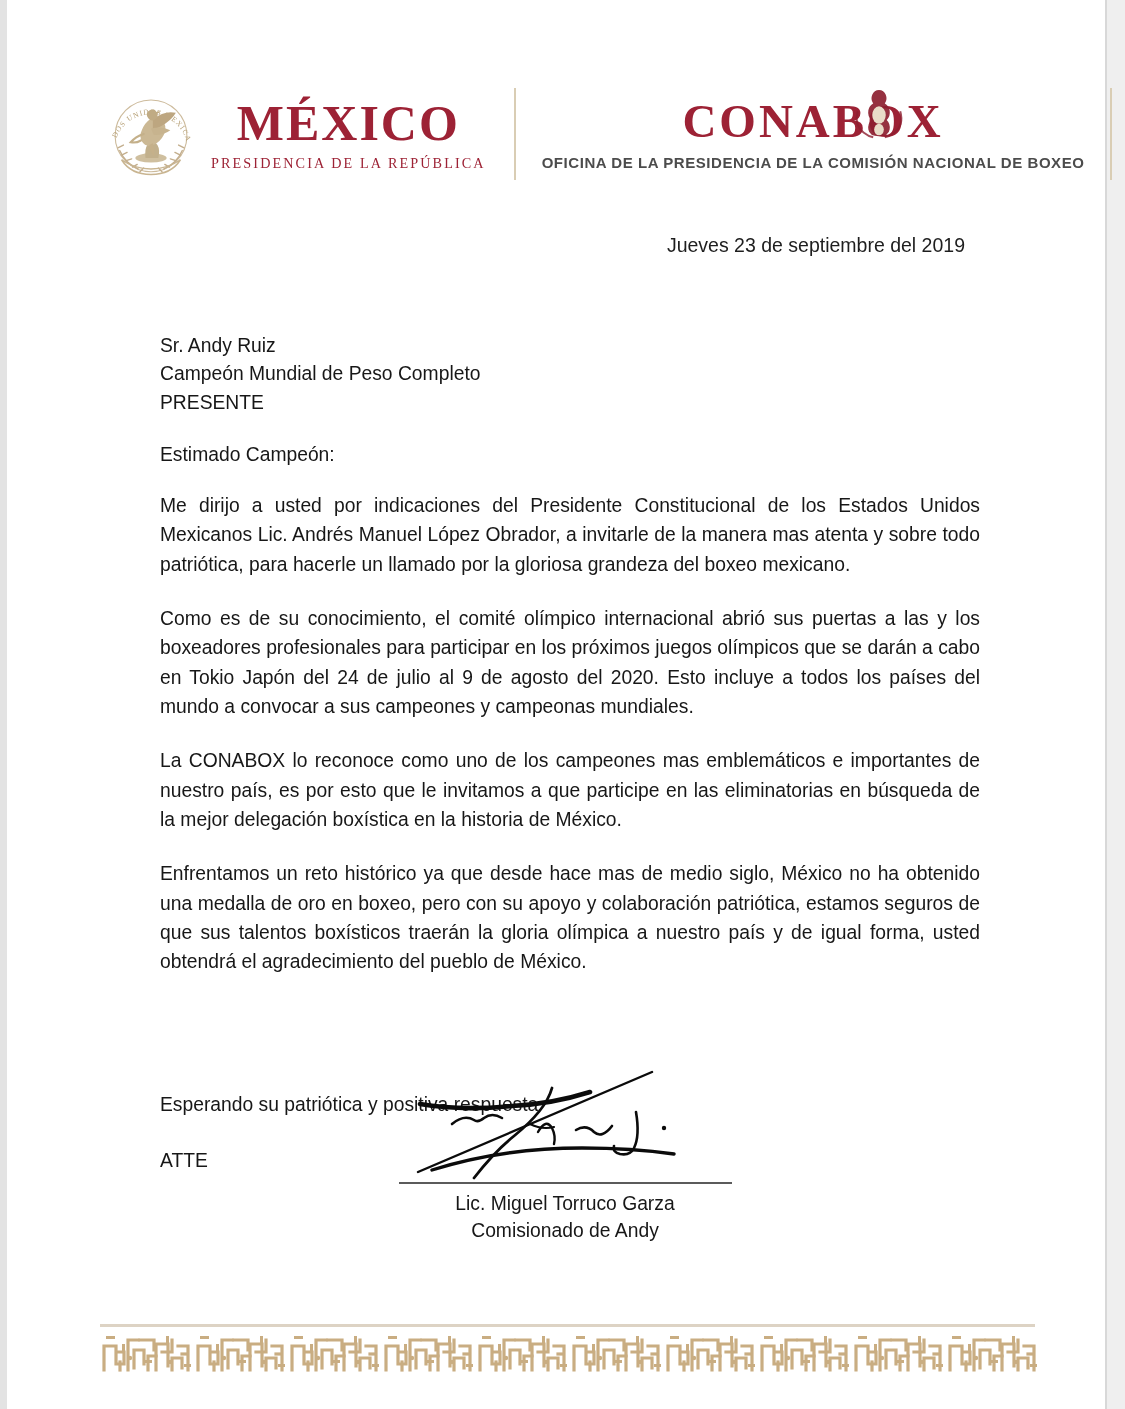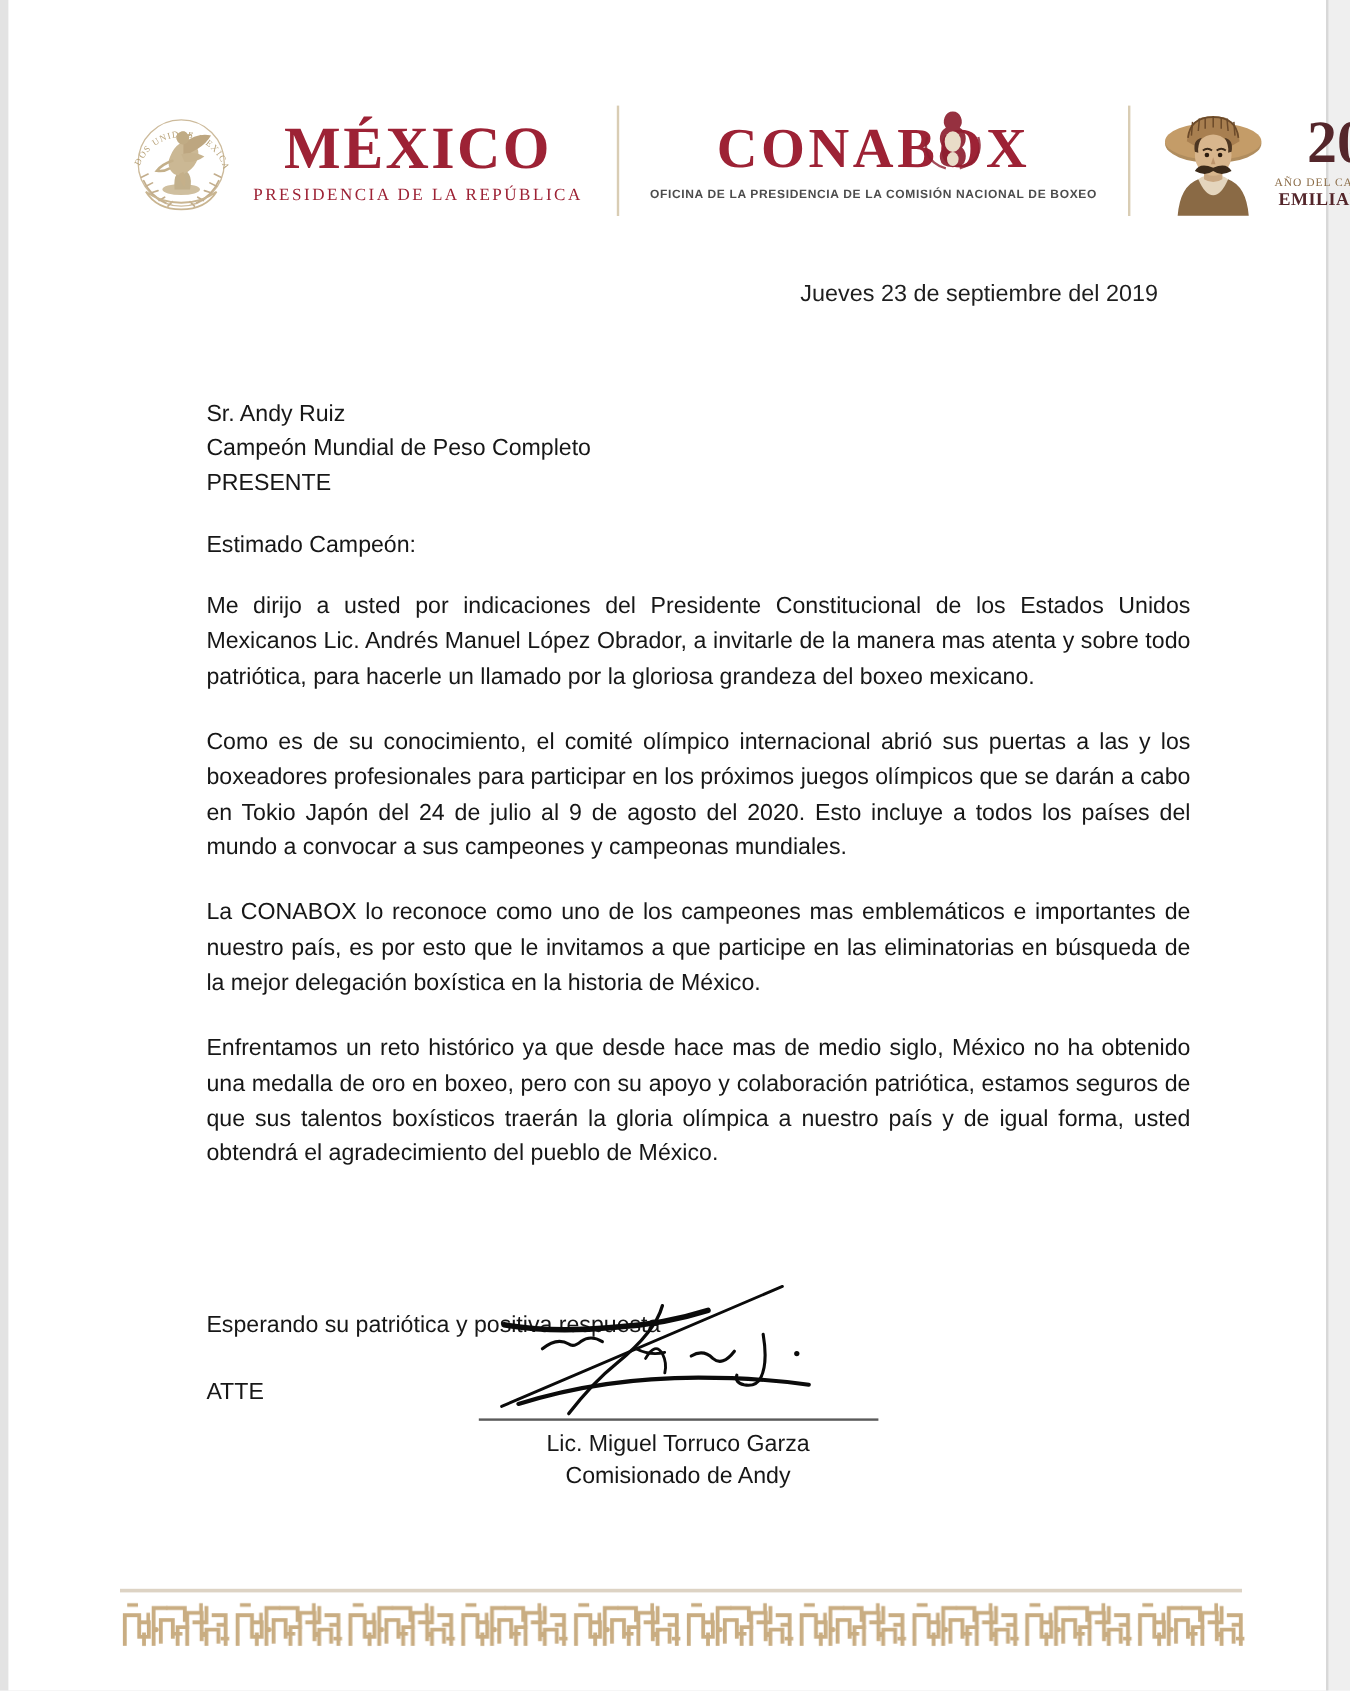--- a/index.html
+++ b/index.html
@@ -104,21 +104,21 @@
   }
   .conabox-glyph {
     position: absolute;
     right: 36px;
     top: -12px;
     width: 58px;
     height: 62px;
     pointer-events: none;
   }
   .conabox-sub {
-    font-size: 10px;
+    font-size: 15px;
     letter-spacing: 0.55px;
     color: #4c4c4c;
     margin-top: 9px;
     white-space: nowrap;
     font-weight: bold;
   }
   .brand-zapata {
     display: flex;
     align-items: center;
     gap: 8px;
@@ -161,21 +161,21 @@
   .date-line {
     position: absolute;
     top: 234px;
     right: 160px;
     font-size: 19.5px;
     color: #1e1e1e;
   }
   .letter {
     position: absolute;
     top: 332px;
-    left: 172px;
+    left: 160px;
     width: 820px;
     color: #171717;
     font-size: 19.3px;
   }
   .addressee { line-height: 1.47; }
   .addressee div { white-space: nowrap; }
   .salutation { margin-top: 27px; }
   .para {
     margin-top: 25px;
     text-align: justify;

